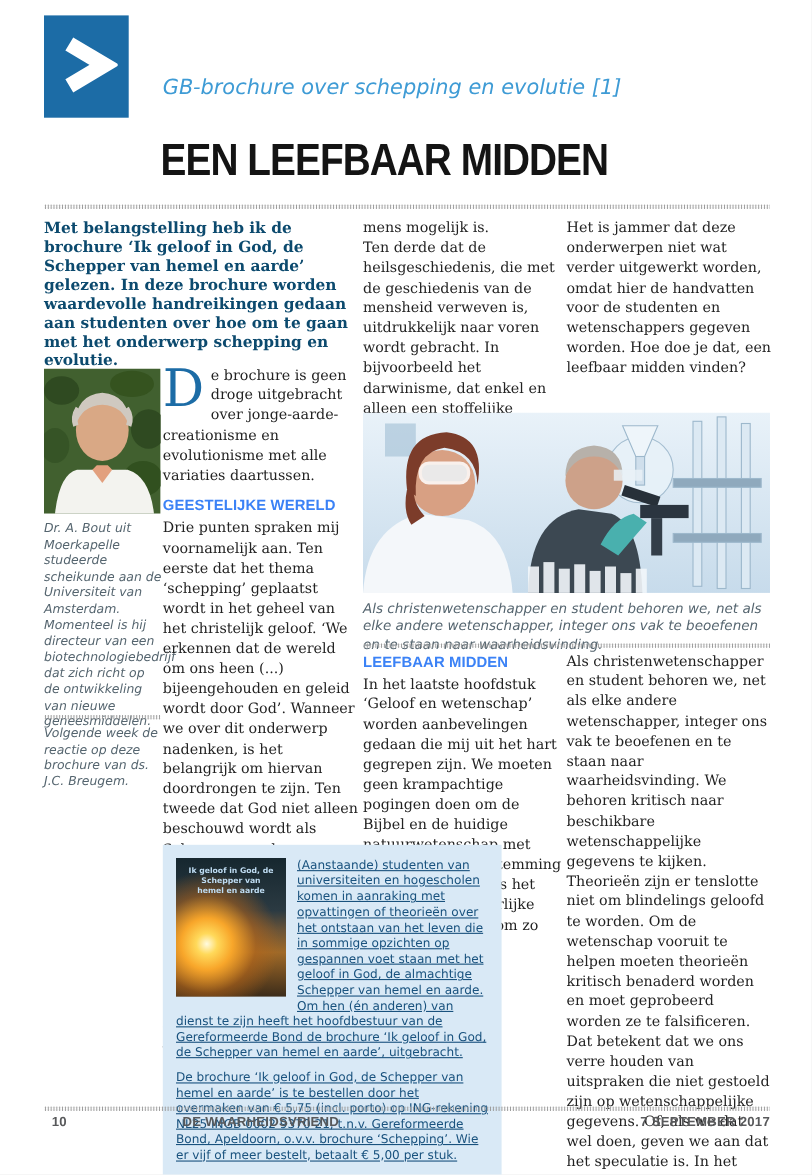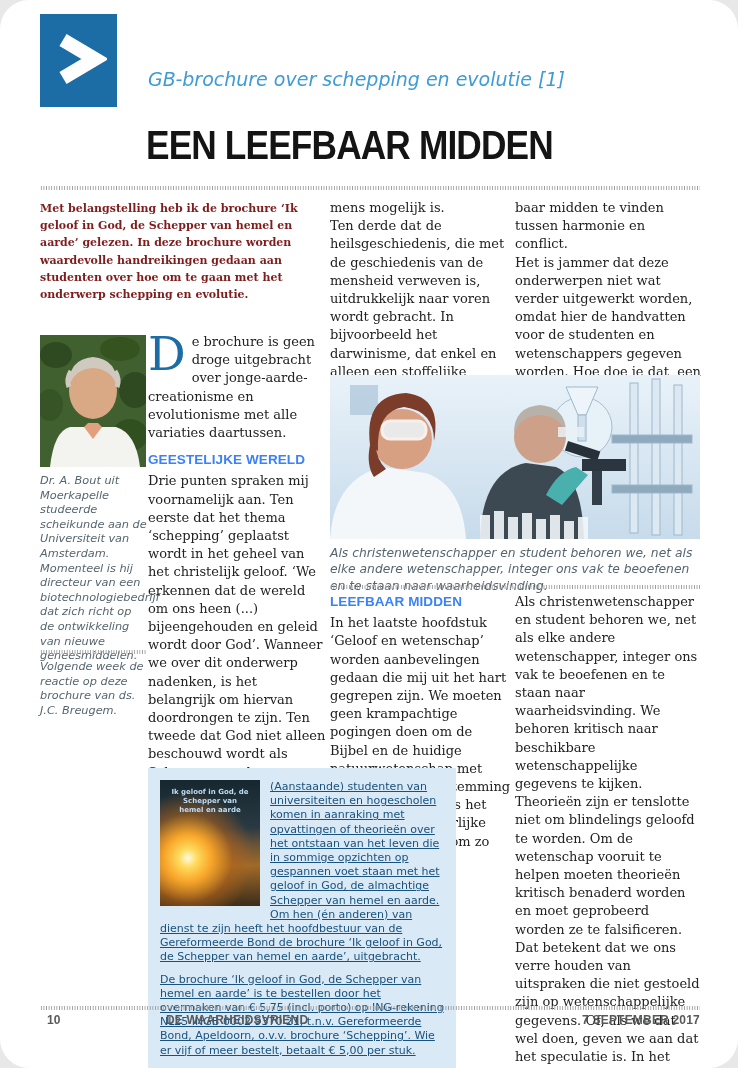--- a/index.html
+++ b/index.html
@@ -1,34 +1,33 @@
 <!DOCTYPE html>
 <html lang="nl"><head>
 <meta charset="utf-8">
 <style>
   html,body{margin:0;padding:0;background:#e8e8e8;}
   .page{
     position:relative;width:738px;height:1068px;background:#ffffff;
     font-family:"DejaVu Serif",serif;color:#1f1f1f;overflow:hidden;
     margin:0 auto;
-    border-radius:29px;
   }
   .abs{position:absolute;}
   
   .logo{left:40px;top:14px;width:77px;height:93px;background:#1c6ca6;display:flex;align-items:center;justify-content:center;}
   .kicker{left:148px;top:68px;width:420px;font-family:"DejaVu Sans",sans-serif;font-style:italic;font-size:19px;color:#3e9bd5;}
   .title{left:146px;top:122px;font-family:"Liberation Sans","DejaVu Sans",sans-serif;font-weight:800;font-size:41px;letter-spacing:-1px;color:#141414;transform:scaleX(.86);transform-origin:0 0;white-space:nowrap;}
   
   .dotrule{height:4px;background-image:radial-gradient(circle,#9b9b9b .7px,transparent .9px);background-size:2.6px 2px;background-repeat:repeat;}
   .rule-top{left:40px;top:186px;width:660px;}
   .rule-photo{left:330px;top:585px;width:370px;}
   .rule-foot{left:40px;top:1006px;width:660px;}
   .rule-side{left:40px;top:650px;width:106px;}
   
-  .intro{left:40px;top:200px;width:289px;font-weight:bold;font-size:11px;line-height:17.2px;color:#7f1d1d;}
+  .intro{left:40px;top:200px;width:289px;font-weight:bold;font-size:14px;line-height:17.2px;color:#0c4a6e;}
   
   .bodytext{font-size:13px;line-height:18.2px;color:#222;}
   .bodytext p{margin:0;}
   .col2-top{left:330px;top:199px;width:184px;}
   .col3-top{left:515px;top:199px;width:187px;}
   .col1-body{left:148px;top:333px;width:179px;}
   .col2-sec{left:330px;top:593px;width:184px;}
   .col3-sec{left:515px;top:593px;width:187px;}
   .sechead{font-family:"Liberation Sans","DejaVu Sans",sans-serif;font-weight:bold;font-size:13.5px;letter-spacing:.1px;color:#3b82f6;margin:9px 0 3px 0;}
   .sechead.first{margin-top:0;}
@@ -73,21 +72,20 @@
   <div class="abs dotrule rule-top"></div>
 
   <div class="abs intro">Met belangstelling heb ik de brochure ‘Ik geloof in God, de Schepper van hemel en aarde’ gelezen. In deze brochure worden waardevolle handreikingen gedaan aan studenten over hoe om te gaan met het onderwerp schepping en evolutie.</div>
 
   <div class="abs bodytext col2-top">
     <p>mens mogelijk is.</p>
     <p>Ten derde dat de heilsgeschiedenis, die met de geschiedenis van de mensheid verweven is, uitdrukkelijk naar voren wordt gebracht. In bijvoorbeeld het darwinisme, dat enkel en alleen een stoffelijke werkelijkheid kent, is heilsgeschiedenis (vrijwel?) ondenkbaar.</p>
   </div>
 
   <div class="abs bodytext col3-top">
-    <p>baar midden te vinden tussen harmonie en conflict.</p>
     <p>Het is jammer dat deze onderwerpen niet wat verder uitgewerkt worden, omdat hier de handvatten voor de studenten en wetenschappers gegeven worden. Hoe doe je dat, een leefbaar midden vinden?</p>
   </div>
 
   <div class="abs author-photo">
     <svg width="106" height="132" viewBox="0 0 106 132">
       <rect width="106" height="132" fill="#41602f"></rect>
       <ellipse cx="16" cy="20" rx="16" ry="13" fill="#2f4a21"></ellipse>
       <ellipse cx="80" cy="14" rx="20" ry="12" fill="#35531f"></ellipse>
       <ellipse cx="95" cy="55" rx="16" ry="18" fill="#2f4a21"></ellipse>
       <ellipse cx="10" cy="70" rx="13" ry="16" fill="#365426"></ellipse>

